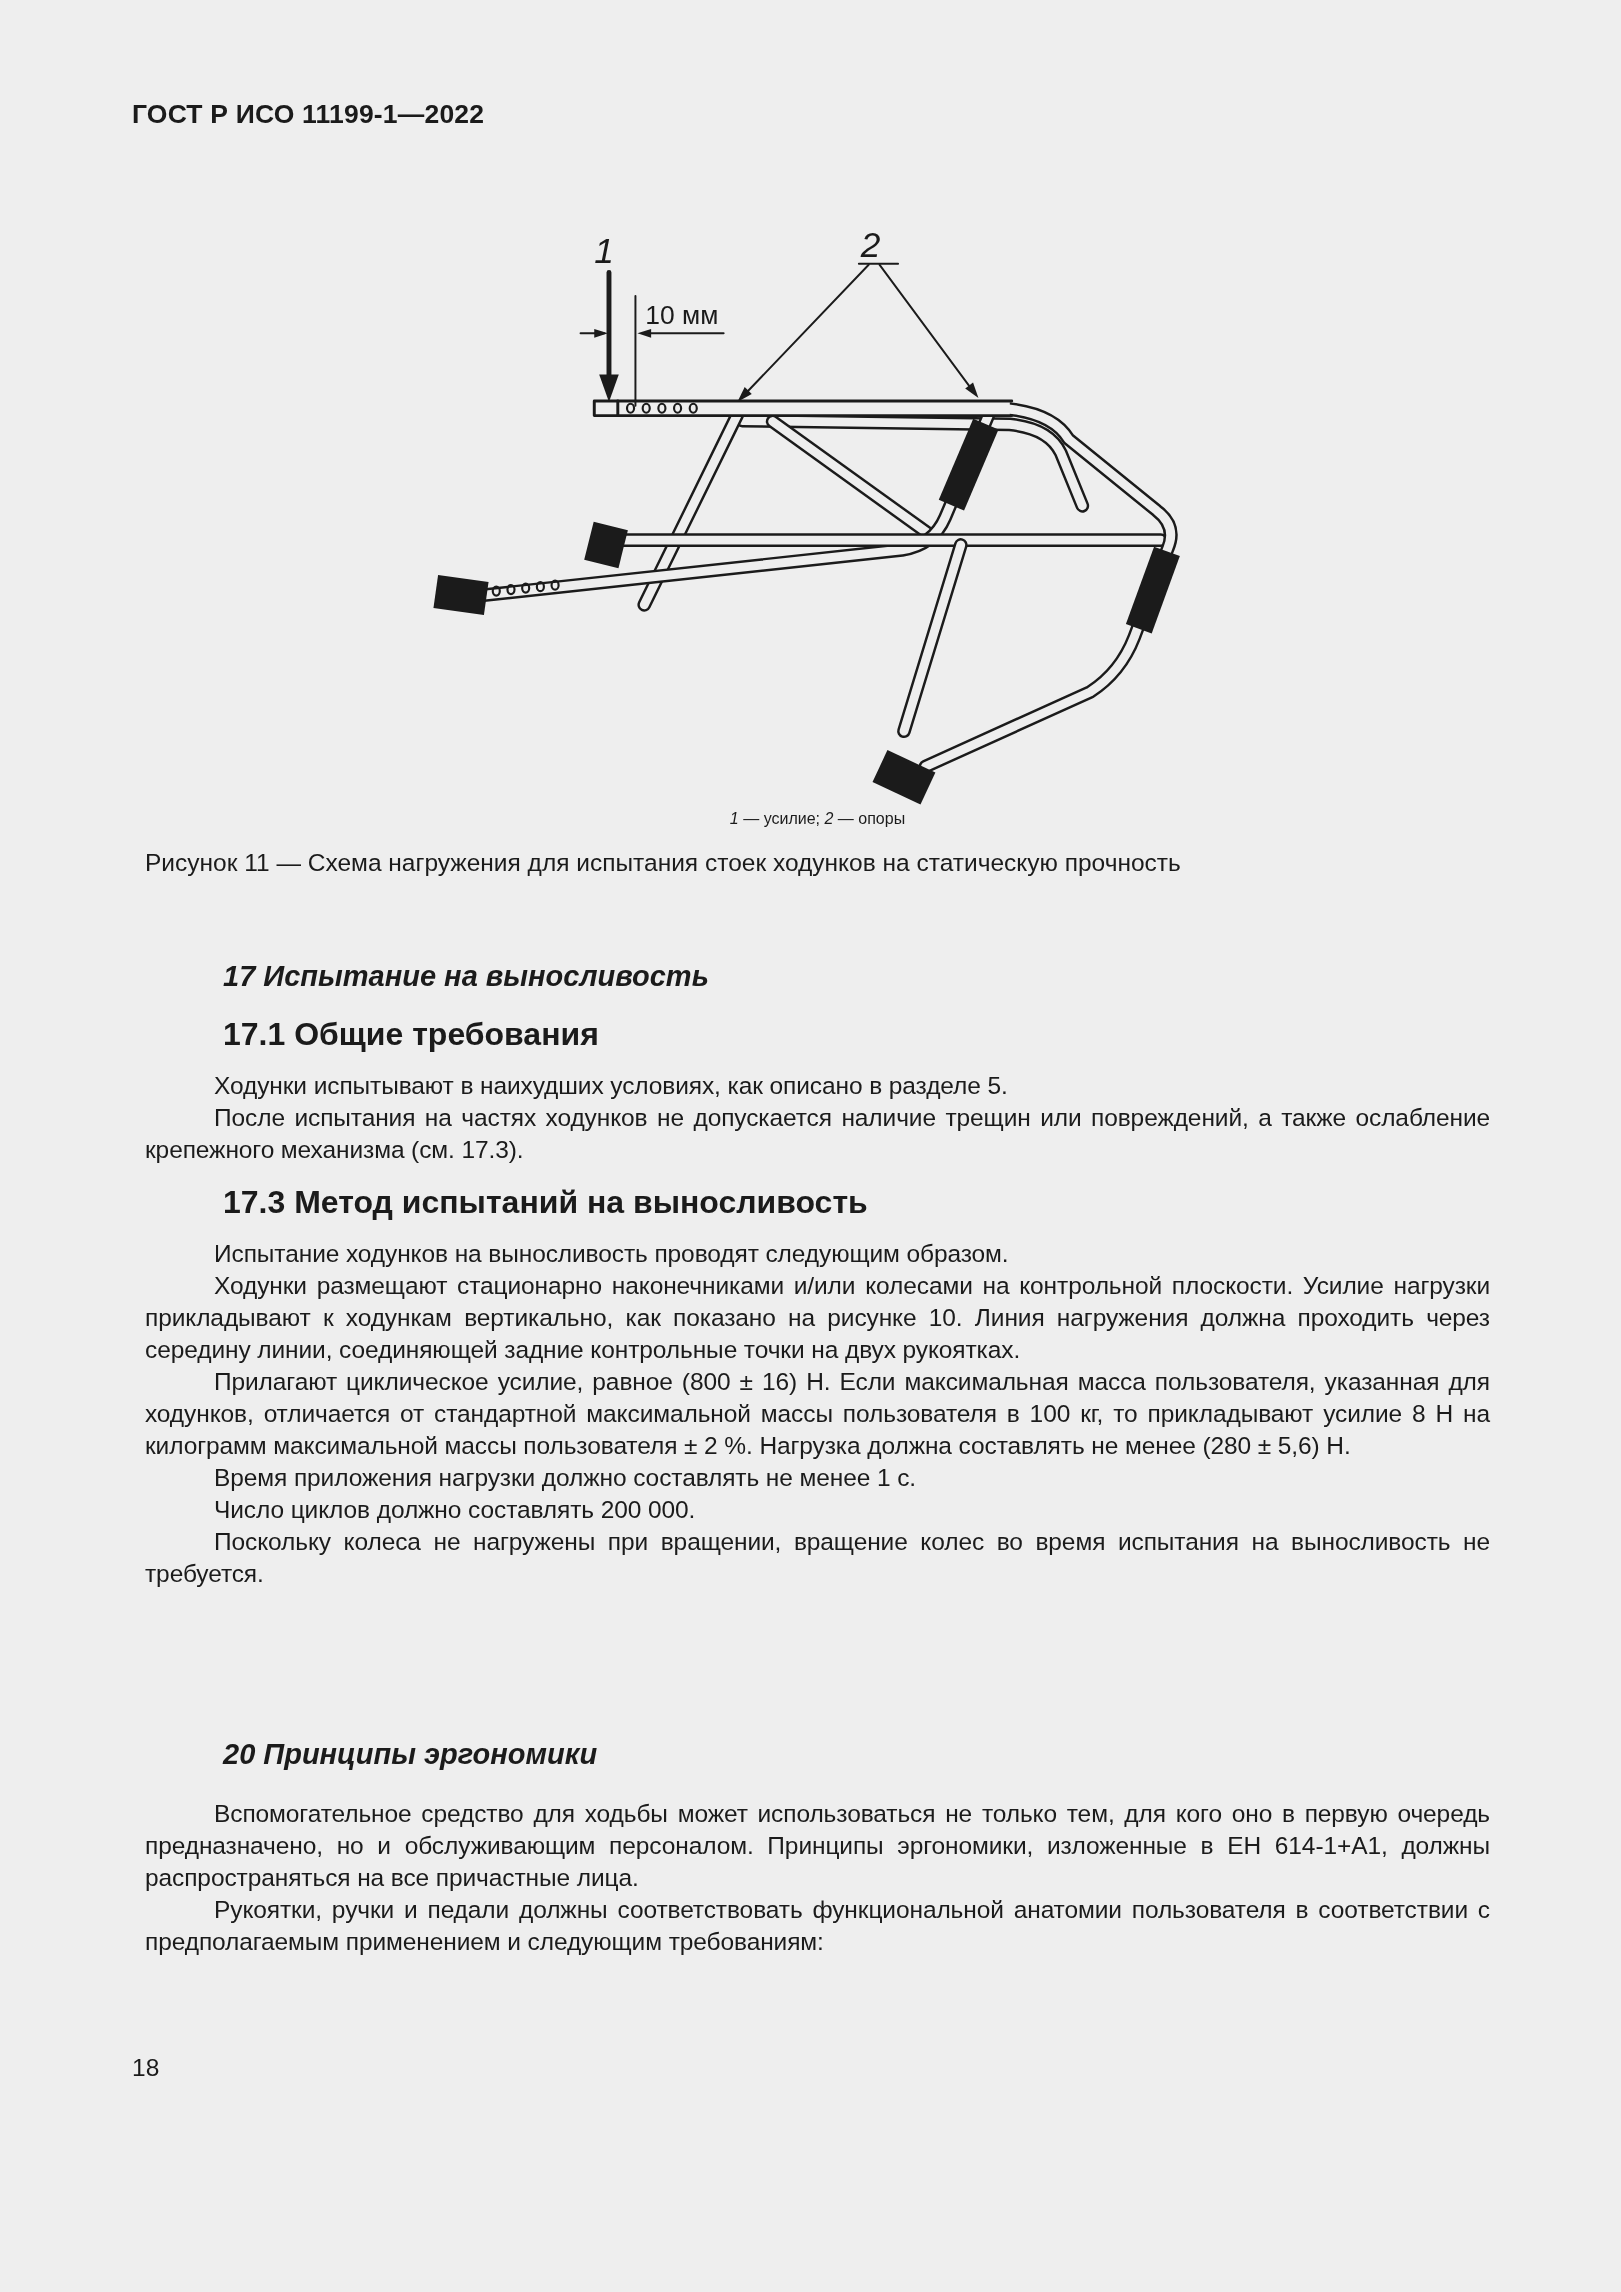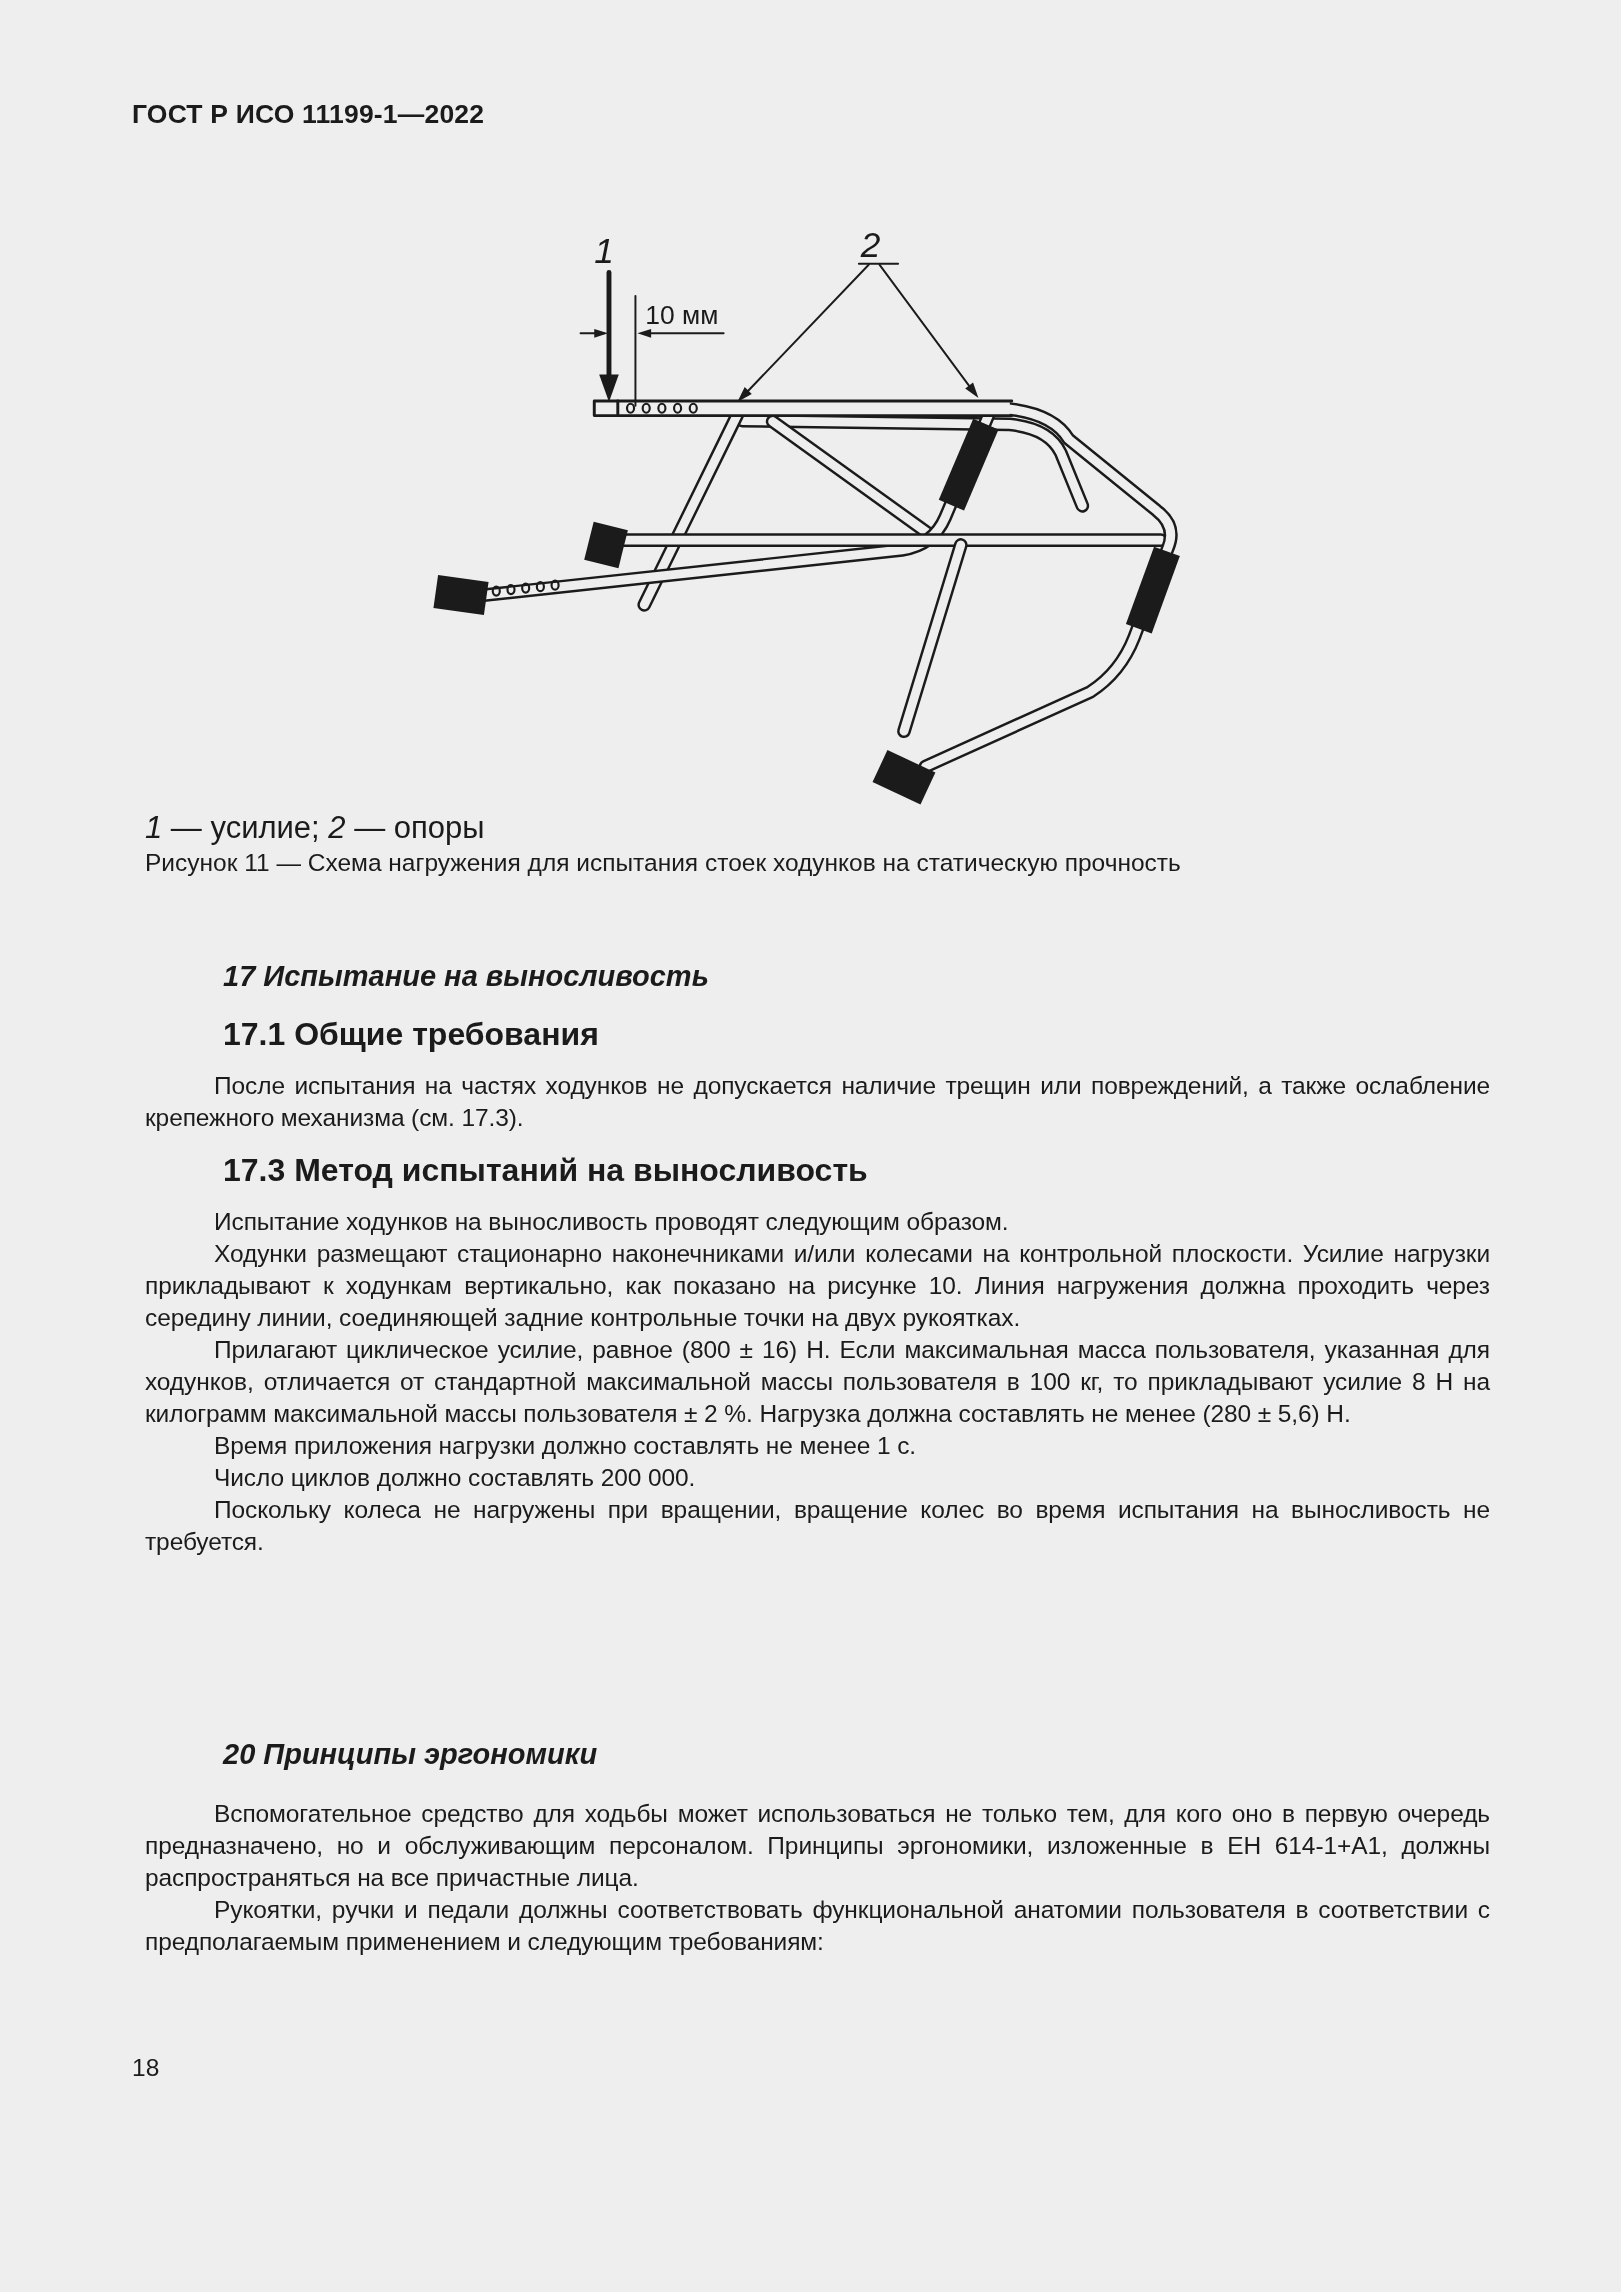--- a/index.html
+++ b/index.html
@@ -11,21 +11,21 @@
   }
   .page{position:absolute;inset:0;overflow:hidden;}
   .doc-header{
     position:absolute;left:132px;top:99px;
     font-size:26.5px;font-weight:bold;letter-spacing:0.2px;
   }
   .figure-wrap{position:absolute;left:363px;top:196px;width:882px;height:647px;}
   .figure-wrap svg{display:block;width:882px;height:647px;}
   .fig-legend{
     position:absolute;left:145px;top:810px;width:1345px;
-    text-align:left;font-size:31px;
+    text-align:center;font-size:16px;
   }
   .fig-legend .it{font-style:italic;}
   .fig-caption{
     position:absolute;left:145px;top:849px;width:1345px;
     text-align:left;font-size:24.5px;
   }
   .content{position:absolute;left:145px;width:1345px;line-height:32px;font-size:24.5px;}
   .sec17{top:959px;}
   .sec18{top:1737px;}
   h2.sec-title{
@@ -144,20 +144,21 @@
     </svg>
   </div>
 
   <div class="fig-legend"><span class="it">1</span><span> — усилие; </span><span class="it">2</span><span> — опоры</span></div>
 
   <div class="fig-caption">Рисунок 11 — Схема нагружения для испытания стоек ходунков на статическую прочность</div>
 
   <div class="content sec17">
     <h2 class="sec-title">17 Испытание на выносливость</h2>
     <h3 class="sub-title">17.1 Общие требования</h3>
+    <p>Ходунки испытывают в наихудших условиях, как описано в разделе 5.</p>
     <p>После испытания на частях ходунков не допускается наличие трещин или повреждений, а также ослабление крепежного механизма (см. 17.3).</p>
     <h3 class="sub-title">17.3 Метод испытаний на выносливость</h3>
     <p>Испытание ходунков на выносливость проводят следующим образом.</p>
     <p>Ходунки размещают стационарно наконечниками и/или колесами на контрольной плоскости. Усилие нагрузки прикладывают к ходункам вертикально, как показано на рисунке 10. Линия нагружения должна проходить через середину линии, соединяющей задние контрольные точки на двух рукоятках.</p>
     <p>Прилагают циклическое усилие, равное (800 ± 16) Н. Если максимальная масса пользователя, указанная для ходунков, отличается от стандартной максимальной массы пользователя в 100 кг, то прикладывают усилие 8 Н на килограмм максимальной массы пользователя ± 2 %. Нагрузка должна составлять не менее (280 ± 5,6) Н.</p>
     <p>Время приложения нагрузки должно составлять не менее 1 с.</p>
     <p>Число циклов должно составлять 200 000.</p>
     <p>Поскольку колеса не нагружены при вращении, вращение колес во время испытания на выносливость не требуется.</p>
   </div>
 

